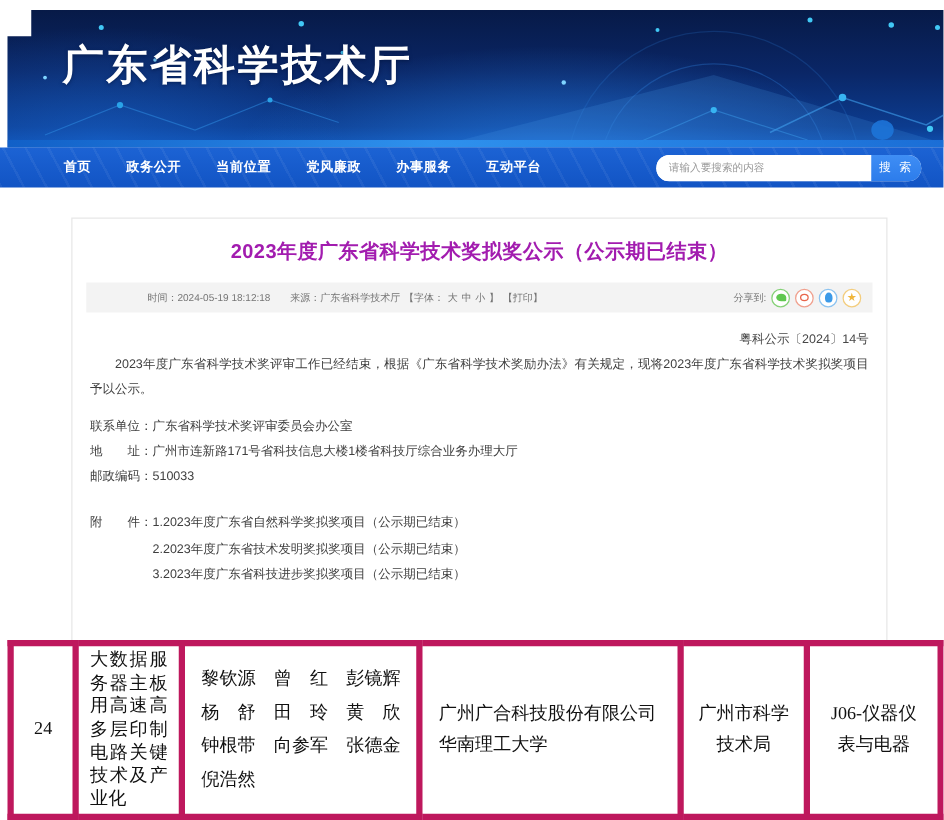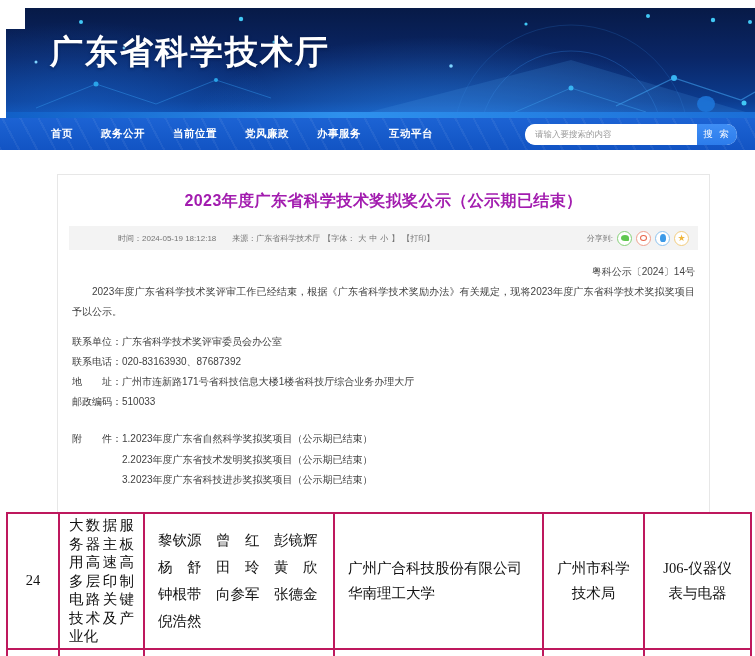--- a/index.html
+++ b/index.html
@@ -112,21 +112,21 @@
   .attach-item { cursor:pointer; }
 
   
   .award-table {
     position:absolute; left:6px; top:512px; width:744px; background:#fff; z-index:5;
   }
   .award-table table {
     width:744px; table-layout:fixed; border-collapse:collapse;
     font-family:"Liberation Serif","DejaVu Serif",serif; color:#111;
   }
-  .award-table td { border:2px solid #be185d; vertical-align:middle; font-size:14.5px;font-family:Liberation Serif, serif; }
+  .award-table td { border:5px solid #be185d; vertical-align:middle; font-size:14.5px;font-family:Liberation Serif, serif; }
   tr.row-main { height:133px; }
   tr.row-partial { height:44px; }
   .c-no { text-align:center; }
   .c-project {
     padding:2px 9px; text-align:justify; text-justify:inter-ideograph;
     word-break:break-all; line-height:18.5px; font-size:15px;
   }
   .c-people { padding-left:13px; line-height:27px; }
   .c-orgs { padding-left:13px; line-height:25px; }
   .c-center { text-align:center; line-height:25px; padding:0 10px; }
@@ -221,21 +221,20 @@
         <span class="si si-qzone">★</span>
       </div>
     </div>
 
     <div class="body-txt">
       <div class="doc-num">粤科公示〔2024〕14号</div>
       <p class="para">2023年度广东省科学技术奖评审工作已经结束，根据《广东省科学技术奖励办法》有关规定，现将2023年度广东省科学技术奖拟奖项目予以公示。</p>
 
       <div class="contact">
         <div>联系单位：广东省科学技术奖评审委员会办公室</div>
-        <div>联系电话：020-83163930、87687392</div>
         <div>地　　址：广州市连新路171号省科技信息大楼1楼省科技厅综合业务办理大厅</div>
         <div>邮政编码：510033</div>
       </div>
 
       <div class="attach">
         <div class="attach-label">附　　件：</div>
         <div>
           <div class="attach-item">1.2023年度广东省自然科学奖拟奖项目（公示期已结束）</div>
           <div class="attach-item">2.2023年度广东省技术发明奖拟奖项目（公示期已结束）</div>
           <div class="attach-item">3.2023年度广东省科技进步奖拟奖项目（公示期已结束）</div>

